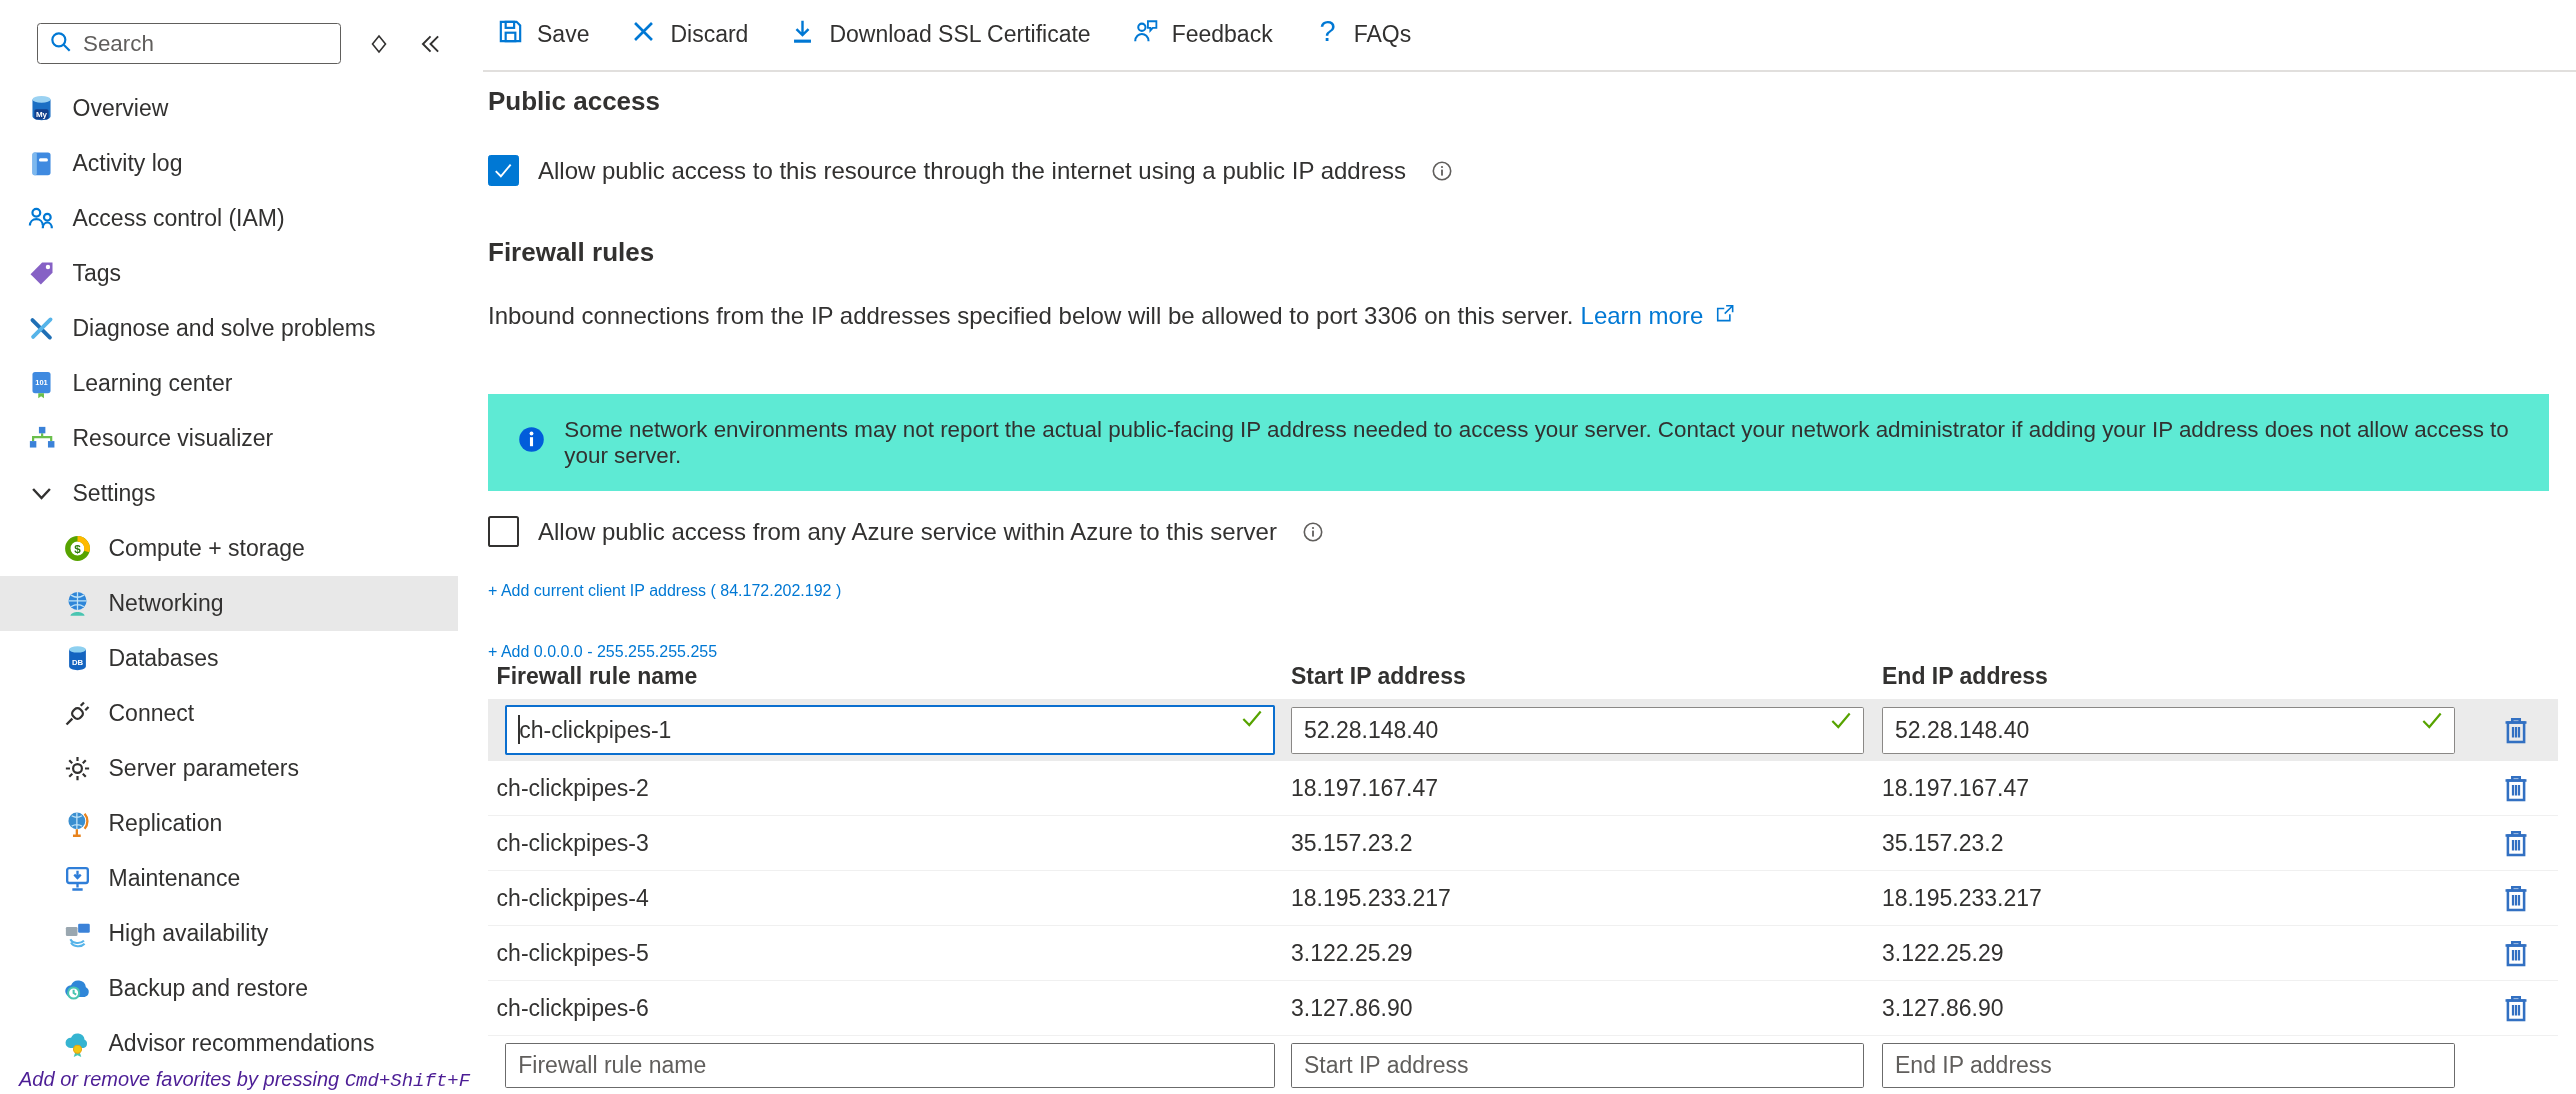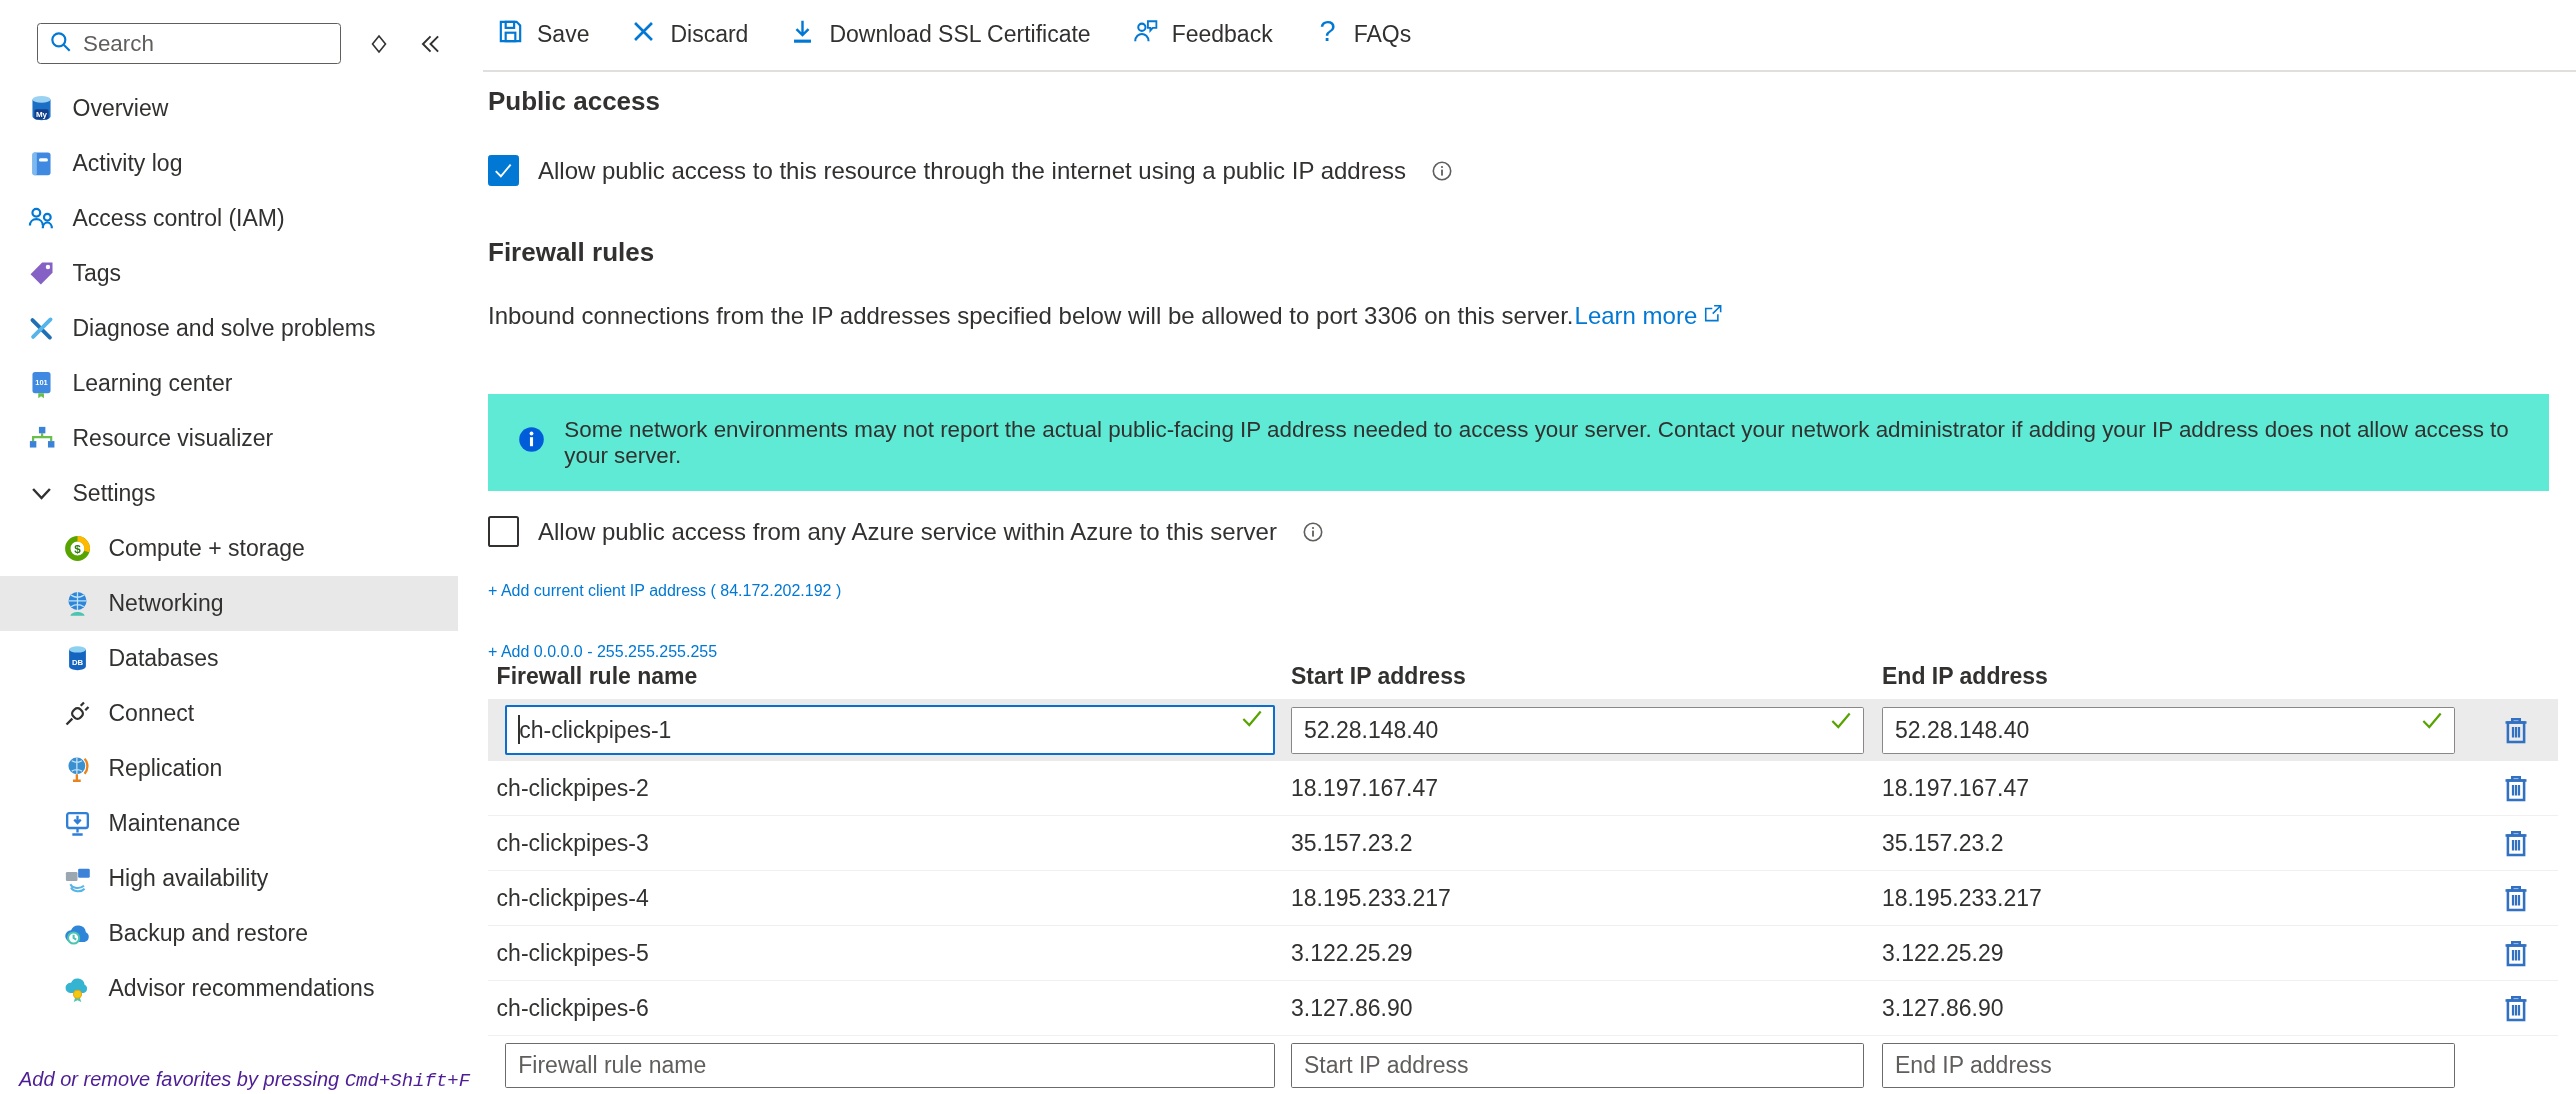--- a/index.html
+++ b/index.html
@@ -32,21 +32,21 @@
   
   .section-heading { position:absolute; left:488px; font-size:26px; font-weight:600; color:#323130; }
   .cb-row { position:absolute; left:488px; display:flex; align-items:center; gap:19px; font-size:24px; }
   .checkbox { width:31px; height:31px; flex:none; border-radius:2.6px; }
   .checkbox.checked { background:#0078d4; border:1.7px solid #0078d4; display:flex; align-items:center; justify-content:center; }
   .checkbox.checked svg { width:22.4px; height:22.4px; }
   .checkbox.unchecked { background:#fff; border:2.2px solid #323130; }
   .info-i { display:inline-flex; margin-left:5.2px; cursor:pointer; }
   .info-i svg { width:24px; height:24px; }
 
-  .fw-desc { position:absolute; left:488px; top:302px; font-size:24px; display:flex; align-items:center; gap:1px;justify-content:space-between; }
+  .fw-desc { position:absolute; left:488px; top:302px; font-size:24px; display:flex; align-items:center; gap:7px;justify-content:space-between; }
   .link { color:#0078d4; cursor:pointer; text-decoration:none; }
   .ext-icon svg { width:22.4px; height:22.4px; margin-left:3.5px; }
 
   .banner { position:absolute; left:488px; top:394px; width:2061px; height:97px; background:#5eead4; display:flex; align-items:center; padding-left:28px; gap:17.3px; font-size:22.4px; }
   .banner svg { width:31px; height:31px; flex:none; }
 
   .links-row { position:absolute; left:488px; top:582px; display:flex; gap:43px; font-size:16px;flex-direction:column; }
 
   
   .fw-table { position:absolute; left:488px; top:654px; width:2070px; }
@@ -214,20 +214,29 @@
               <path d="M3.5 20.5 l4.5-4.5" stroke="#323130" stroke-width="1.8"></path>
               <rect x="8.2" y="8.2" width="7.6" height="7.6" rx="3" transform="rotate(45 12 12)" fill="none" stroke="#323130" stroke-width="1.8"></rect>
               <path d="M14.5 6 l2.5-2.5 M18 9.5 l2.5-2.5" stroke="#323130" stroke-width="1.8"></path>
             </svg>
           </span>
           <span>Connect</span>
         </div>
         <div class="nav-item indent">
           <span class="nav-icon">
             <svg viewBox="0 0 24 24">
+              <circle cx="12" cy="12" r="3.4" fill="none" stroke="#323130" stroke-width="1.7"></circle>
+              <path d="M12 3 v3.2 M12 17.8 V21 M3 12 h3.2 M17.8 12 H21 M5.6 5.6 l2.3 2.3 M16.1 16.1 l2.3 2.3 M18.4 5.6 l-2.3 2.3 M8 16.1 l-2.4 2.3" stroke="#323130" stroke-width="1.7"></path>
+            </svg>
+          </span>
+          <span>Server parameters</span>
+        </div>
+        <div class="nav-item indent">
+          <span class="nav-icon">
+            <svg viewBox="0 0 24 24">
               <circle cx="11.5" cy="10" r="6.5" fill="#3a8fd0"></circle>
               <path d="M7.5 6 c2.5 1.5 5.5 1.5 8 0 M7.5 14 c2.5-1.5 5.5-1.5 8 0 M11.5 3.5 v13" stroke="#bfe3f8" stroke-width="1" fill="none"></path>
               <path d="M17.5 4.5 a8.7 8.7 0 0 1 0 11.5 M11.5 16.5 v4 M8.5 21.5 h6" stroke="#e8831d" stroke-width="1.8" fill="none"></path>
             </svg>
           </span>
           <span>Replication</span>
         </div>
         <div class="nav-item indent">
           <span class="nav-icon">
             <svg viewBox="0 0 24 24">

